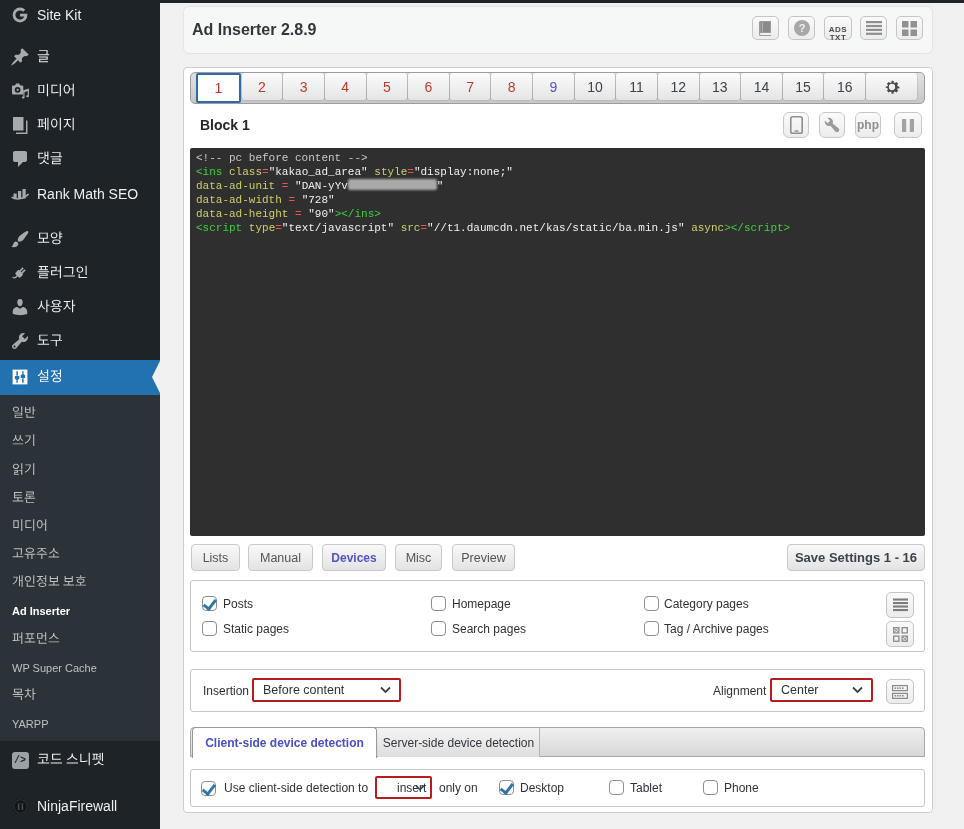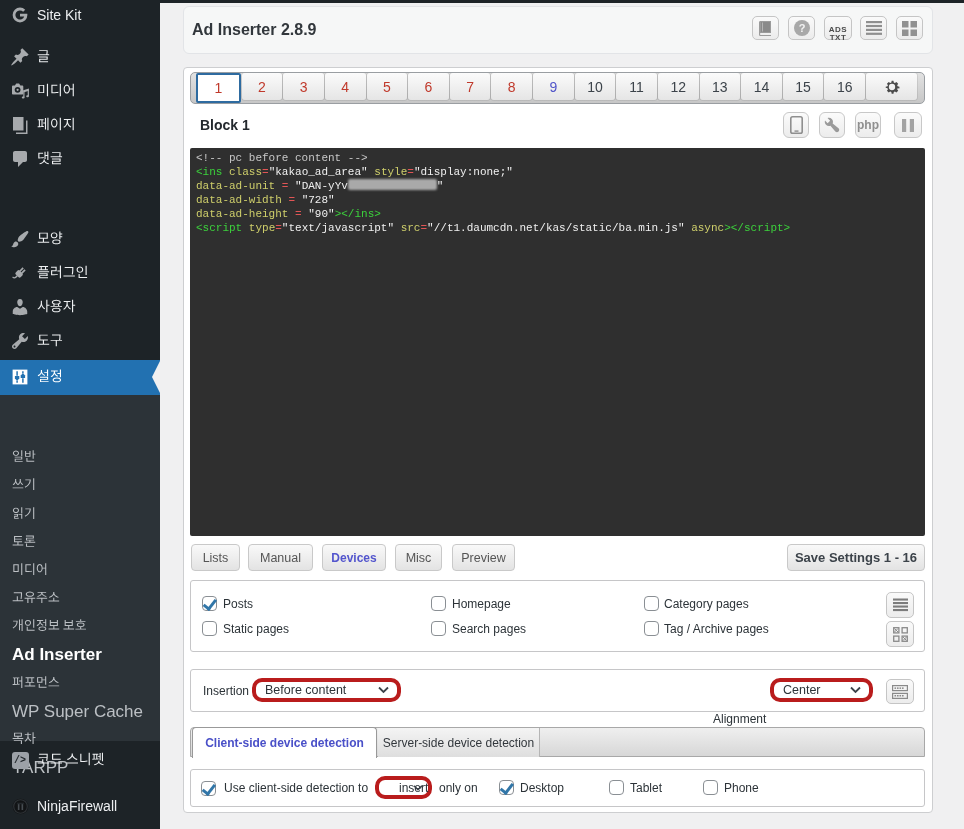--- a/index.html
+++ b/index.html
@@ -5,21 +5,21 @@
 * { margin:0; padding:0; box-sizing:border-box; }
 html,body { width:964px; height:829px; overflow:hidden; }
 body { background:#f0f0f1; font-family:"Liberation Sans", sans-serif; position:relative; }
 
 #topbar { position:absolute; left:0; top:0; width:964px; height:3px; background:#1d2327; z-index:5; }
 #sidebar { position:absolute; left:0; top:0; width:160px; height:829px; background:#1d2327; z-index:4; }
 #submenu-bg { position:absolute; left:0; top:395px; width:160px; height:346px; background:#2c3338; }
 .mitem { position:absolute; left:0; width:160px; height:34px; color:#edeff1; font-size:14px; }
 .mitem .mico { position:absolute; left:9px; top:50%; transform:translateY(-50%); width:22px; height:22px; display:flex; align-items:center; justify-content:center; }
 .mitem .mtxt { position:absolute; left:37px; top:50%; transform:translateY(-50%); white-space:nowrap; }
-.sub { position:absolute; left:12px; transform:translateY(-50%); font-size:17px; color:#bcc0c4; white-space:nowrap;margin-top:44px; }
+.sub { position:absolute; left:12px; transform:translateY(-50%); font-size:11px; color:#bcc0c4; white-space:nowrap; }
 #sel-hl { position:absolute; left:0; top:360px; width:160px; height:35px; background:#2271b1; }
 #sel-arrow { position:absolute; left:152px; top:361px; width:0; height:0; border-top:16px solid transparent; border-bottom:16px solid transparent; border-right:8px solid #f0f0f1; z-index:6; }
 svg.ic { display:block; }
 
 #hdr { position:absolute; left:183px; top:6px; width:750px; height:48px; background:#f6f7f7; border:1px solid #e2e4e7; border-radius:6px; }
 #hdr h1 { position:absolute; left:8px; top:50%; transform:translateY(-50%); font-size:16px; font-weight:bold; color:#32373c; }
 .hbtn { position:absolute; top:16px; width:27px; height:24px; background:linear-gradient(#fafafa,#ececec); border:1px solid #c5c5c5; border-radius:5px; display:flex; align-items:center; justify-content:center; }
 #panel { position:absolute; left:183px; top:67px; width:750px; height:746px; background:#fff; border:1px solid #cdced0; border-radius:4px; }
 
 #tabs { position:absolute; left:190px; top:72px; width:735px; height:32px; border:1px solid #9a9ea2; border-radius:5px; background:linear-gradient(#e2e2e2,#c7c7c7); display:flex; overflow:hidden; padding-left:5px; padding-right:6px; }
@@ -39,21 +39,21 @@
 #editor .r { color:#e05555; }
 #editor .s { color:#f0f0f0; }
 #blur { display:inline-block; width:89px; height:11px; background:#a9a9a9; border-radius:2px; vertical-align:-1px; filter:blur(1.2px); }
 
 .gbtn { position:absolute; top:544px; height:27px; background:linear-gradient(#f9f9f9,#e3e3e3); border:1px solid #c9c9c9; border-radius:4px; font-size:12.5px; color:#555; display:flex; align-items:center; justify-content:center; }
 
 .wbox { position:absolute; left:190px; width:735px; background:#fff; border:1px solid #c6c6c8; border-radius:3px; }
 .cb { position:absolute; width:15px; height:15px; background:#fff; border:1px solid #8a8f94; border-radius:4px; }
 .cblbl { position:absolute; font-size:12px; color:#2c3338; white-space:nowrap; }
 .cb.ck::after { content:""; position:absolute; left:3px; top:-0.5px; width:5px; height:9.5px; border:solid #3176a8; border-width:0 3px 3px 0; transform:rotate(38deg); }
-.sel { position:absolute; background:#fff; border:4px solid #b91c1c; border-radius:10px; font-size:12.5px; color:#2c3338; display:flex; align-items:center; padding-left:9px;text-align:right; }
+.sel { position:absolute; background:#fff; border:2px solid #b91c1c; border-radius:2px; font-size:12.5px; color:#2c3338; display:flex; align-items:center; padding-left:9px;text-align:right; }
 .chev { position:absolute; right:8px; top:50%; transform:translateY(-50%); }
 
 #dtabbar { position:absolute; left:190px; top:727px; width:735px; height:30px; background:linear-gradient(#efefef,#d7d7d7); border:1px solid #a8a8a8; border-radius:4px 4px 0 0; }
 #dtab1 { position:absolute; left:192px; top:727px; width:185px; height:31px; background:#fff; border:1px solid #999; border-bottom:none; border-radius:4px 4px 0 0; font-size:12px; font-weight:bold; color:#4a50c8; display:flex; align-items:center; justify-content:center; }
 #dtab2 { position:absolute; left:378px; top:728px; width:162px; height:29px; background:linear-gradient(#f4f4f4,#dedede); border-right:1px solid #b5b5b5; font-size:12px; color:#32373c; display:flex; align-items:center; justify-content:center; }
 </style>
 </head>
 <body>
 <div id="topbar"></div>
 <div id="sidebar">
@@ -127,20 +127,33 @@
           <path fill="#a7aaad" d="M5 2h10c1.1 0 2 .9 2 2v7c0 1.1-.9 2-2 2h-2l-5 5v-5H5c-1.1 0-2-.9-2-2V4c0-1.1.9-2 2-2z"></path>
         </svg>
       </span>
       <span class="mtxt">
         <svg width="25.8" height="14" viewBox="0 0 1840 1000" style="display:block;overflow:visible;">
           <g transform="translate(0,800) scale(1,-1)">
             <path fill="#edeff1" d="M90 412H148Q214 412 268.0 413.5Q322 415 373.0 421.0Q424 427 477 438L485 370Q430 359 378.0 353.5Q326 348 270.5 346.0Q215 344 148 344H90ZM90 748H434V680H172V379H90ZM733 827H812V229H733ZM585 591H755V522H585ZM533 810H611V308H533ZM470 270H541V235Q541 175 513.0 124.0Q485 73 437.0 33.0Q389 -7 327.5 -34.5Q266 -62 199 -74L164 -9Q212 -1 257.0 14.5Q302 30 340.5 53.0Q379 76 408.5 105.0Q438 134 454.0 167.0Q470 200 470 235ZM482 270H553V235Q553 200 569.0 167.0Q585 134 614.5 105.0Q644 76 682.5 53.0Q721 30 766.0 14.5Q811 -1 859 -9L824 -74Q757 -62 695.5 -34.5Q634 -7 586.0 33.0Q538 73 510.0 124.0Q482 175 482 235Z M1074 788H1656V721H1074ZM970 490H1790V423H970ZM1602 788H1684V730Q1684 682 1681.0 617.5Q1678 553 1660 470L1578 479Q1596 561 1599.0 622.0Q1602 683 1602 730ZM1067 333H1686V104H1151V-22H1069V168H1604V267H1067ZM1069 -1H1709V-67H1069Z"></path>
           </g>
         </svg>
       </span>
+    </div>
+  <div class="mitem" style="top:177px;">
+      <span class="mico">
+        <svg class="ic" width="20" height="20" viewBox="0 0 20 20">
+          <g fill="#a7aaad">
+            <rect x="3.5" y="9.5" width="3.2" height="5"></rect>
+            <rect x="8" y="7" width="3.2" height="7.5"></rect>
+            <rect x="12.5" y="5" width="3.2" height="9.5"></rect>
+            <path d="M1 13.5c5 3.5 12 3 18.3-3l-1.3-.9c-5.5 5.3-11.5 5.8-15.5 3z"></path>
+          </g>
+        </svg>
+      </span>
+      <span class="mtxt">Rank Math SEO</span>
     </div>
   <div class="mitem" style="top:222px;">
       <span class="mico">
         <svg class="ic" width="20" height="20" viewBox="0 0 20 20">
           <path fill="#a7aaad" d="M18.33 3.57s.27-.8-.31-1.36c-.53-.52-1.22-.24-1.22-.24-.61.3-5.76 3.47-7.67 5.57-.86.96-2.06 3.79-1.09 4.82.92.98 3.96-.17 4.79-1 2.06-2.06 5.21-7.17 5.5-7.79zM1.4 17.65c2.37-1.56 1.46-3.41 3.23-4.64.9-.62 2.08-.59 2.92.12.65.64.94 1.57.68 2.44-.97 3.39-5.49 2.65-6.83 2.08z"></path>
         </svg>
       </span>
       <span class="mtxt">
         <svg width="25.8" height="14" viewBox="0 0 1840 1000" style="display:block;overflow:visible;">
           <g transform="translate(0,800) scale(1,-1)">
@@ -452,21 +465,21 @@
         </g>
       </svg>
     </div>
 </div>
 <div id="inspanel">
   <div class="wbox" style="top:669px;height:43px;"></div>
   <div class="cblbl" style="left:203px;top:684px;">Insertion</div>
   <div class="sel" style="left:252px;top:678px;width:149px;height:24px;">Before content<svg class="chev" width="11" height="7" viewBox="0 0 11 7">
         <path d="M1 1l4.5 4.5L10 1" fill="none" stroke="#3c434a" stroke-width="1.8"></path>
       </svg></div>
-  <div class="cblbl" style="left:713px;top:712px;">Alignment</div>
+  <div class="cblbl" style="left:713px;top:684px;">Alignment</div>
   <div class="sel" style="left:770px;top:678px;width:103px;height:24px;">Center<svg class="chev" width="11" height="7" viewBox="0 0 11 7">
         <path d="M1 1l4.5 4.5L10 1" fill="none" stroke="#3c434a" stroke-width="1.8"></path>
       </svg></div>
   <div class="hbtn" style="left:886px;top:679px;width:28px;height:25px;">
       <svg class="ic" width="16" height="14" viewBox="0 0 16 14">
         <g fill="none" stroke="#8a8a8a" stroke-width="1.2">
           <rect x="0.6" y="0.6" width="14.8" height="5"></rect>
           <rect x="0.6" y="8.4" width="14.8" height="5"></rect>
         </g>
         <g fill="#8a8a8a">

